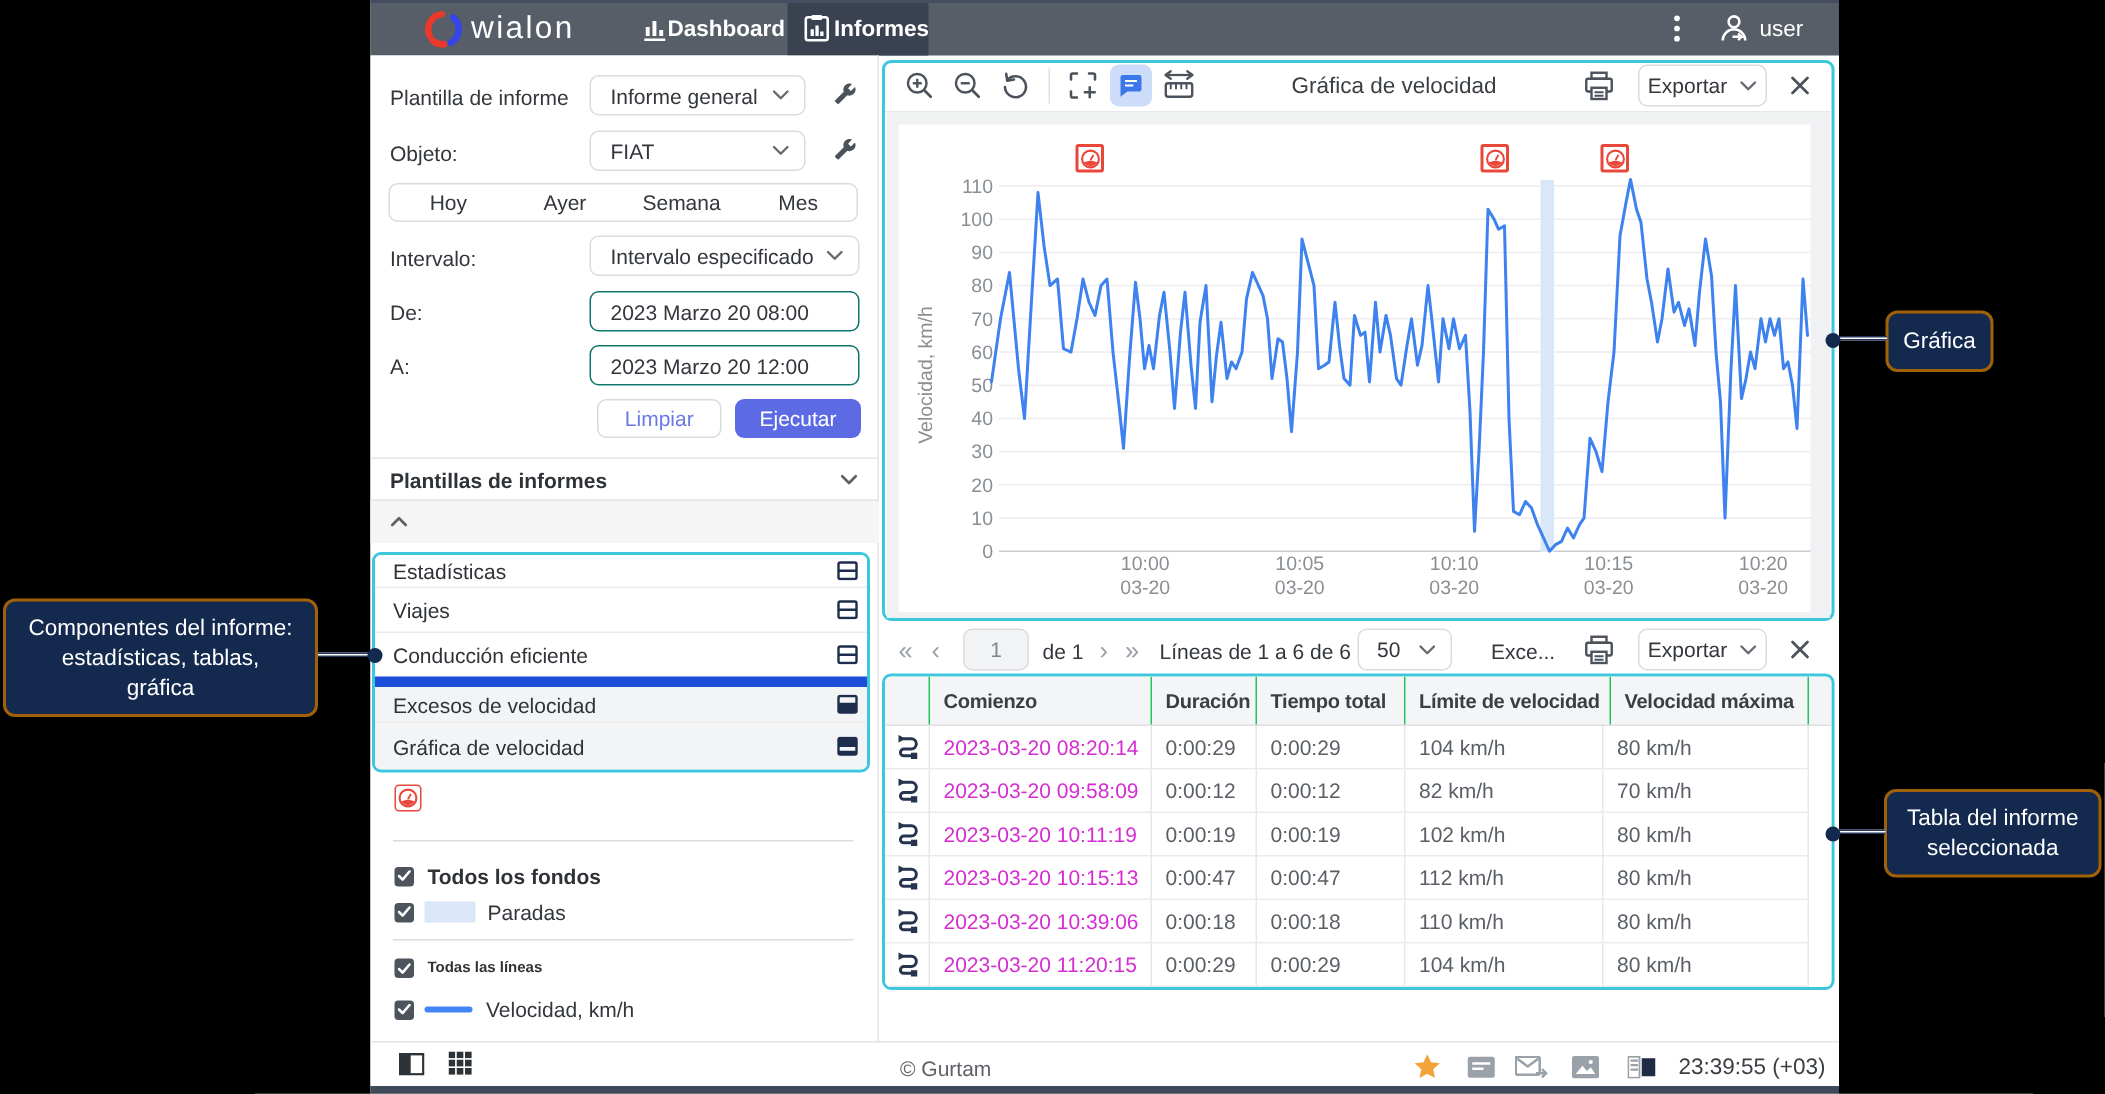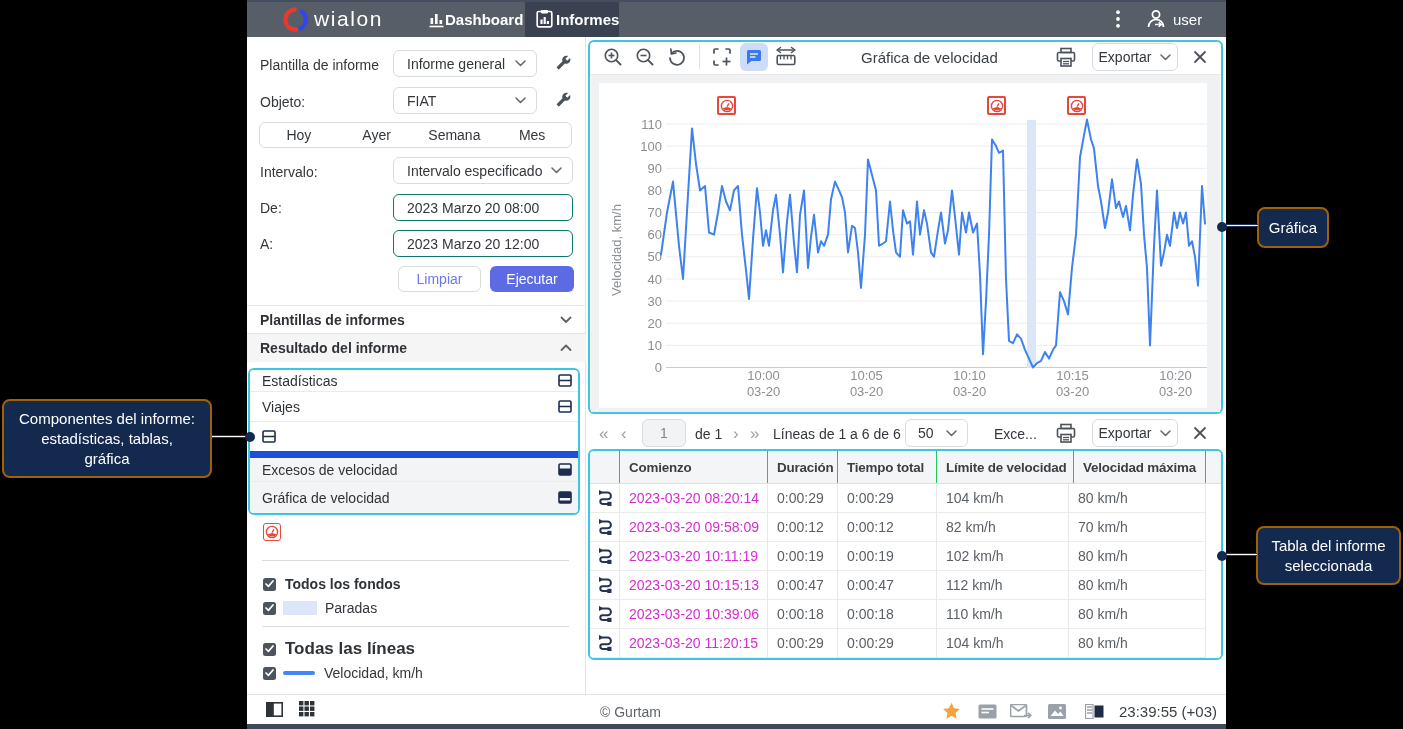--- a/index.html
+++ b/index.html
@@ -113,21 +113,20 @@
     <div class="abs" style="left:151px;top:229px;width:83px;height:26px;border:1px solid #d8dbe0;border-radius:6px;display:flex;align-items:center;justify-content:center;font-size:14px;color:#6b79e8">Limpiar</div>
     <div class="abs" style="left:243px;top:229px;width:84px;height:26px;background:#5c6be4;border-radius:6px;display:flex;align-items:center;justify-content:center;font-size:14px;color:#fff">Ejecutar</div>
 
     <div class="abs" style="left:0;top:268px;width:339px;height:28px;border-top:1px solid #e4e4e4;display:flex;align-items:center;padding:0 14px 0 13px">
         <span style="flex:1;font-size:14px;font-weight:700;color:#2f3337">Plantillas de informes</span>
         <svg width="12" height="8" viewBox="0 0 12 8">
           <polyline points="1.5,1.5 6,6 10.5,1.5" fill="none" stroke="#5f6368" stroke-width="1.8" stroke-linecap="round" stroke-linejoin="round"></polyline>
         </svg>
       </div>
     <div class="abs" style="left:0;top:296px;width:339px;height:29px;background:#f5f5f5;border-top:1px solid #e4e4e4;display:flex;align-items:center;padding:0 14px 0 13px">
-        <span style="flex:1;font-size:14px;font-weight:700;color:#2f3337">Resultado del informe</span>
         <svg width="12" height="8" viewBox="0 0 12 8">
           <polyline points="1.5,6 6,1.5 10.5,6" fill="none" stroke="#5f6368" stroke-width="1.8" stroke-linecap="round" stroke-linejoin="round"></polyline>
         </svg>
       </div>
 
     <div class="abs" style="left:1px;top:331px;width:332px;height:147px;border:2px solid #3cc7de;border-radius:6px;overflow:hidden;background:#fff">
 <div style="height:21px;background:#fff;display:flex;align-items:center;padding:0 6px 0 12px;box-sizing:border-box">
           <span style="flex:1;font-size:14px;color:#2f3337">Estadísticas</span>
           <svg width="14" height="13" viewBox="0 0 14 13">
             <rect x="1" y="1" width="12" height="11" rx="1.2" fill="none" stroke="#1e2c4d" stroke-width="1.6"></rect>
@@ -135,20 +134,21 @@
           </svg>
         </div>
 <div style="height:30px;background:#fff;border-top:1px solid #ebebeb;display:flex;align-items:center;padding:0 6px 0 12px;box-sizing:border-box">
           <span style="flex:1;font-size:14px;color:#2f3337">Viajes</span>
           <svg width="14" height="13" viewBox="0 0 14 13">
             <rect x="1" y="1" width="12" height="11" rx="1.2" fill="none" stroke="#1e2c4d" stroke-width="1.6"></rect>
             <line x1="1" y1="6.5" x2="13" y2="6.5" stroke="#1e2c4d" stroke-width="1.6"></line>
           </svg>
         </div>
 <div style="height:30px;background:#fff;border-top:1px solid #ebebeb;display:flex;align-items:center;padding:0 6px 0 12px;box-sizing:border-box">
+          <span style="flex:1;font-size:14px;color:#2f3337">Conducción eficiente</span>
           <svg width="14" height="13" viewBox="0 0 14 13">
             <rect x="1" y="1" width="12" height="11" rx="1.2" fill="none" stroke="#1e2c4d" stroke-width="1.6"></rect>
             <line x1="1" y1="6.5" x2="13" y2="6.5" stroke="#1e2c4d" stroke-width="1.6"></line>
           </svg>
         </div>
 <div style="height:30px;background:#f3f4f6;border-top:7px solid #1d4ed8;display:flex;align-items:center;padding:0 6px 0 12px;box-sizing:border-box">
           <span style="flex:1;font-size:14px;color:#2f3337">Excesos de velocidad</span>
           <svg width="14" height="13" viewBox="0 0 14 13">
             <rect x="1" y="1" width="12" height="11" rx="1.2" fill="none" stroke="#1e2c4d" stroke-width="1.6"></rect>
             <path d="M1 5.5 h12 v5.3 a1.2 1.2 0 0 1-1.2 1.2 h-9.6 a1.2 1.2 0 0 1-1.2-1.2 Z" fill="#1e2c4d"></path>
@@ -193,21 +193,21 @@
       </div>
 
     <div class="abs" style="left:15px;top:589px;width:307px;height:1px;background:#dcdcdc"></div>
 
     <div class="abs" style="left:16px;top:602px;display:flex;align-items:center">
         <span class="cb">
           <svg width="9" height="8" viewBox="0 0 9 8">
             <polyline points="1,4 3.4,6.4 8,1" fill="none" stroke="#fff" stroke-width="1.7" stroke-linecap="round" stroke-linejoin="round"></polyline>
           </svg>
         </span>
-        <span style="margin-left:9px;font-size:17px;font-weight:700;color:#2f3337">Todas las líneas</span>
+        <span style="margin-left:9px;font-size:10px;font-weight:700;color:#2f3337">Todas las líneas</span>
       </div>
     <div class="abs" style="left:16px;top:628px;display:flex;align-items:center">
         <span class="cb">
           <svg width="9" height="8" viewBox="0 0 9 8">
             <polyline points="1,4 3.4,6.4 8,1" fill="none" stroke="#fff" stroke-width="1.7" stroke-linecap="round" stroke-linejoin="round"></polyline>
           </svg>
         </span>
         <span style="margin-left:7px;display:inline-block;width:32px;height:4px;border-radius:2px;background:#4285f4"></span>
         <span style="margin-left:9px;font-size:14px;color:#33373c">Velocidad, km/h</span>
       </div>

